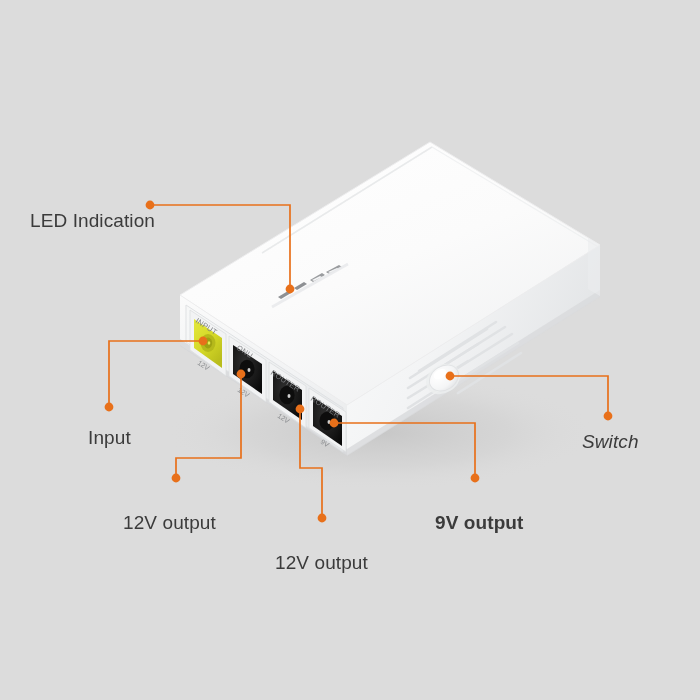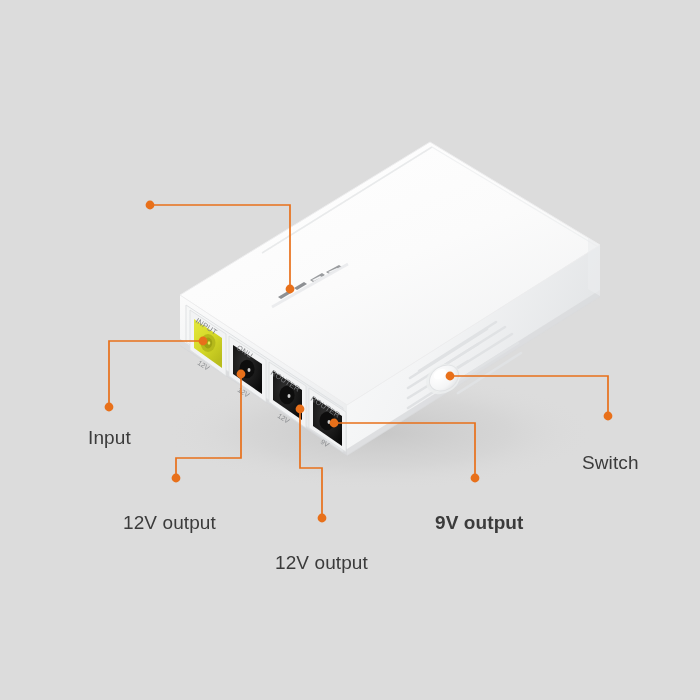--- a/index.html
+++ b/index.html
@@ -36,21 +36,21 @@
     font-weight: 400;
     white-space: nowrap;
     letter-spacing: 0.1px;
     line-height: 1;
   }
   .lbl-led      { left: 30px;  top: 211px; }
   .lbl-input    { left: 88px;  top: 428px; }
   .lbl-out12a   { left: 123px; top: 513px; }
   .lbl-out12b   { left: 275px; top: 553px; }
   .lbl-out9     { left: 435px; top: 513px; font-weight: bold; }
-  .lbl-switch   { left: 582px; top: 453px; }
+  .lbl-switch   { left: 582px; top: 432px; font-style: italic; }
 </style>
 </head>
 <body>
 
 <div id="stage">
 
   <svg id="art" viewBox="0 0 700 700" xmlns="http://www.w3.org/2000/svg">
     <defs>
       <linearGradient id="gTop" x1="0" y1="0" x2="0.65" y2="1">
         <stop offset="0" stop-color="#ffffff"></stop>
@@ -217,20 +217,21 @@
       <circle cx="322" cy="518" r="4.4"></circle>
 
       <circle cx="334" cy="423" r="4.4"></circle>
       <circle cx="475" cy="478" r="4.4"></circle>
 
       <circle cx="450" cy="376" r="4.4"></circle>
       <circle cx="608" cy="416" r="4.4"></circle>
     </g>
   </svg>
 
+  <div class="callout-label lbl-led">LED Indication</div>
 
   <div class="callout-label lbl-input">Input</div>
 
   <div class="callout-label lbl-out12a">12V output</div>
 
   <div class="callout-label lbl-out12b">12V output</div>
 
   <div class="callout-label lbl-out9">9V output</div>
 
   <div class="callout-label lbl-switch">Switch</div>

